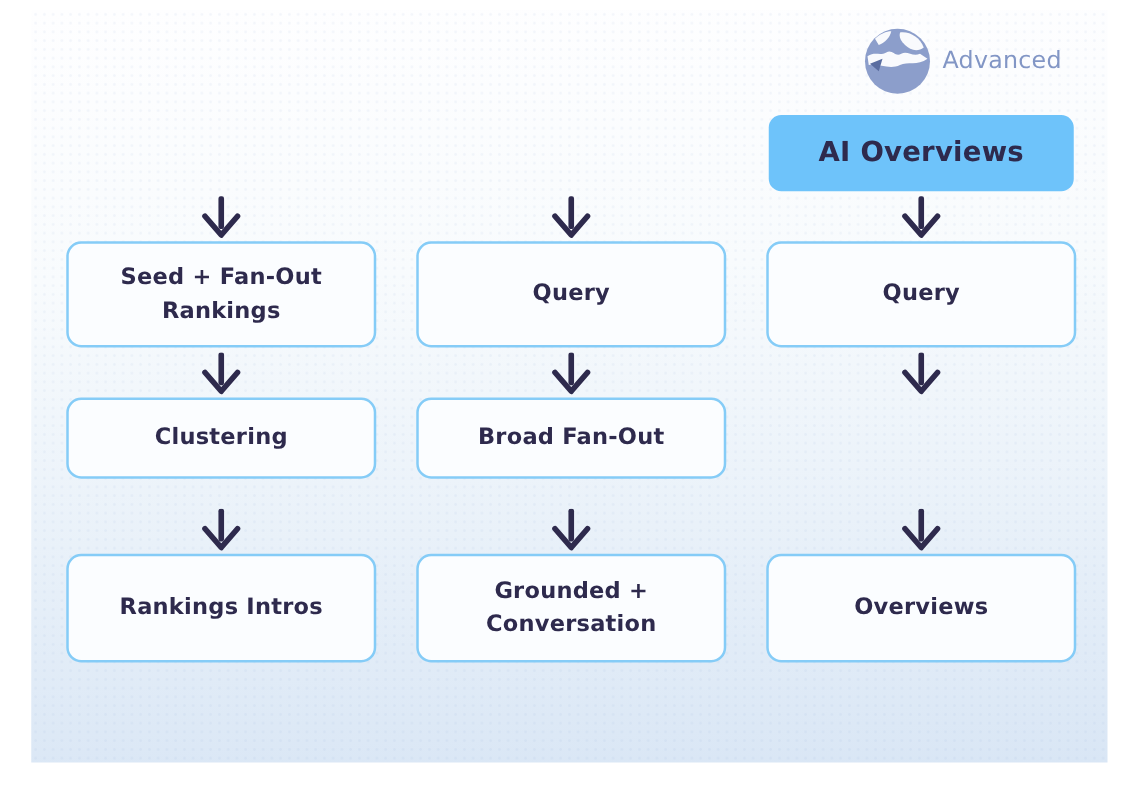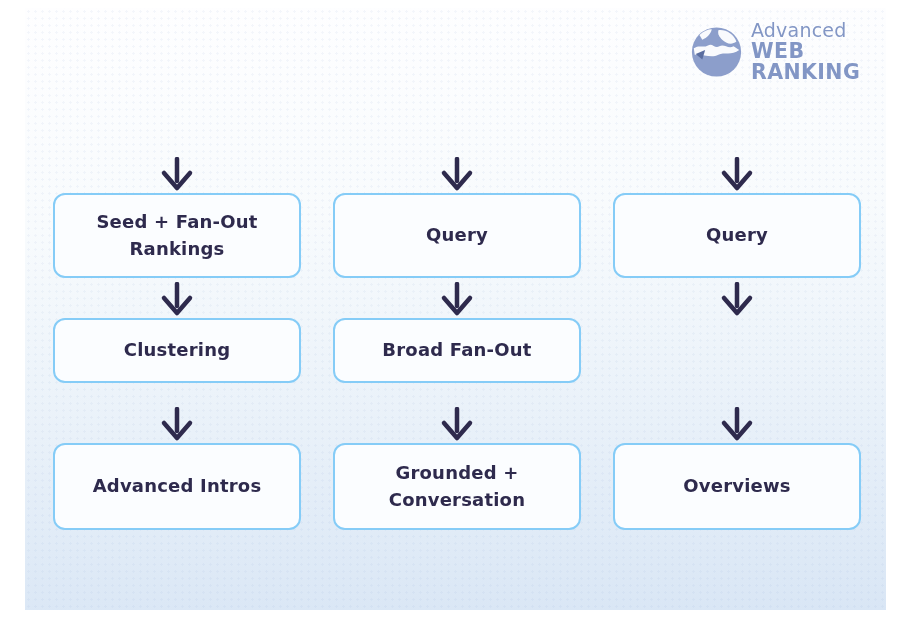--- a/index.html
+++ b/index.html
@@ -64,21 +64,20 @@
   <div class="logo">
     <svg class="logo-globe" viewBox="0 0 56 56">
       <circle cx="28" cy="28" r="26" fill="#8c9ecb"></circle>
       <path d="M4 24 C10 20 14 24 19 21 C24 18 26 25 31 22 C36 19 40 25 46 22 L52 26 C44 32 36 28 30 31 C22 35 14 30 5 31 Z" fill="#ffffff" opacity="0.95"></path>
       <path d="M30 5 C38 4 46 9 49 17 C44 21 38 19 34 15 C31 12 29 9 30 5 Z" fill="#ffffff" opacity="0.95"></path>
       <path d="M10 10 C14 6 19 4 23 4 C22 9 18 13 13 15 Z" fill="#ffffff" opacity="0.95"></path>
       <path d="M6 30 L16 26 L13 36 Z" fill="#5a6da0"></path>
     </svg>
     <div class="logo-text">
       <span class="logo-top">Advanced</span>
-      <span class="logo-bottom">WEB RANKING</span>
     </div>
   </div>
 
   <div class="col col-1">
     <div class="arrow arw-1">
       <svg viewBox="0 0 38 35">
           <g fill="none" stroke="#2e2a4d" stroke-width="4.5" stroke-linecap="round" stroke-linejoin="round">
             <path d="M19 2 L19 24"></path>
             <path d="M6 16 L19 31 L32 16"></path>
           </g>
@@ -95,21 +94,21 @@
     </div>
     <div class="box row-2">Clustering</div>
     <div class="arrow arw-3">
       <svg viewBox="0 0 38 35">
           <g fill="none" stroke="#2e2a4d" stroke-width="4.5" stroke-linecap="round" stroke-linejoin="round">
             <path d="M19 2 L19 24"></path>
             <path d="M6 16 L19 31 L32 16"></path>
           </g>
         </svg>
     </div>
-    <div class="box row-3">Advanced Intros</div>
+    <div class="box row-3">Rankings Intros</div>
   </div>
 
   <div class="col col-2">
     <div class="arrow arw-1">
       <svg viewBox="0 0 38 35">
           <g fill="none" stroke="#2e2a4d" stroke-width="4.5" stroke-linecap="round" stroke-linejoin="round">
             <path d="M19 2 L19 24"></path>
             <path d="M6 16 L19 31 L32 16"></path>
           </g>
         </svg>
@@ -129,20 +128,21 @@
           <g fill="none" stroke="#2e2a4d" stroke-width="4.5" stroke-linecap="round" stroke-linejoin="round">
             <path d="M19 2 L19 24"></path>
             <path d="M6 16 L19 31 L32 16"></path>
           </g>
         </svg>
     </div>
     <div class="box row-3">Grounded + Conversation</div>
   </div>
 
   <div class="col col-3">
+    <div class="hdr">AI Overviews</div>
     <div class="arrow arw-1">
       <svg viewBox="0 0 38 35">
           <g fill="none" stroke="#2e2a4d" stroke-width="4.5" stroke-linecap="round" stroke-linejoin="round">
             <path d="M19 2 L19 24"></path>
             <path d="M6 16 L19 31 L32 16"></path>
           </g>
         </svg>
     </div>
     <div class="box row-1">Query</div>
     <div class="arrow arw-2">

